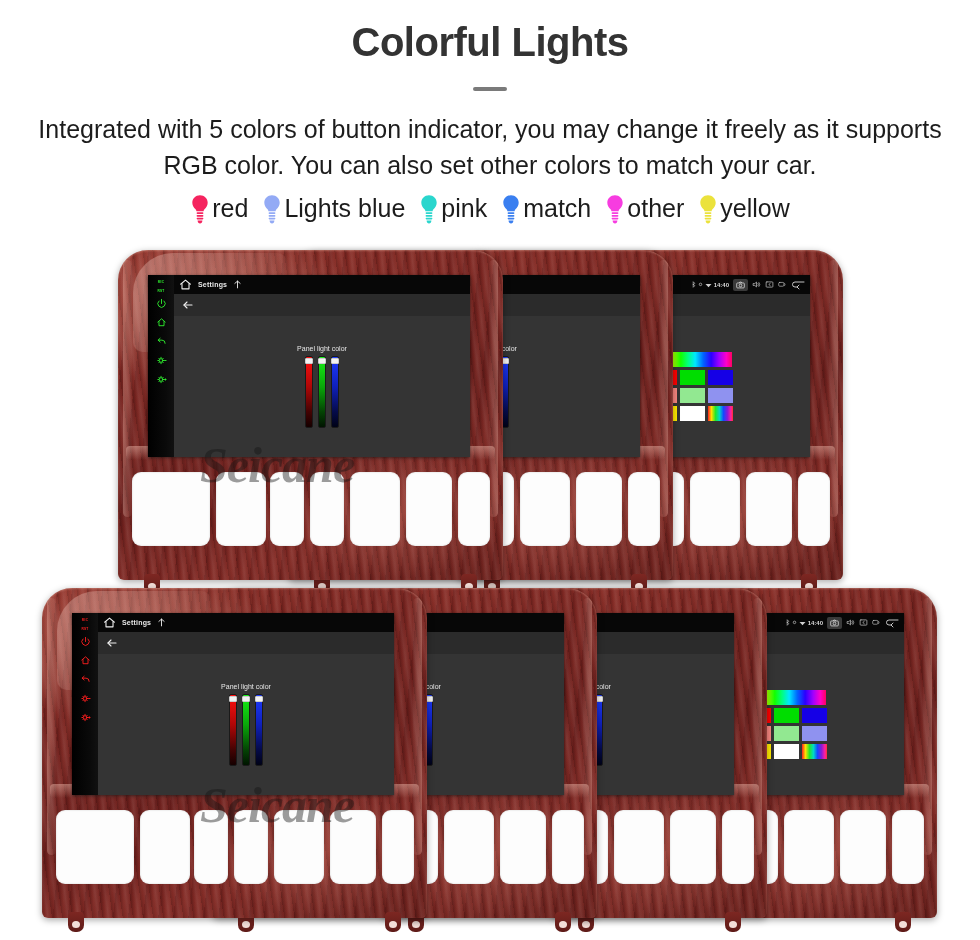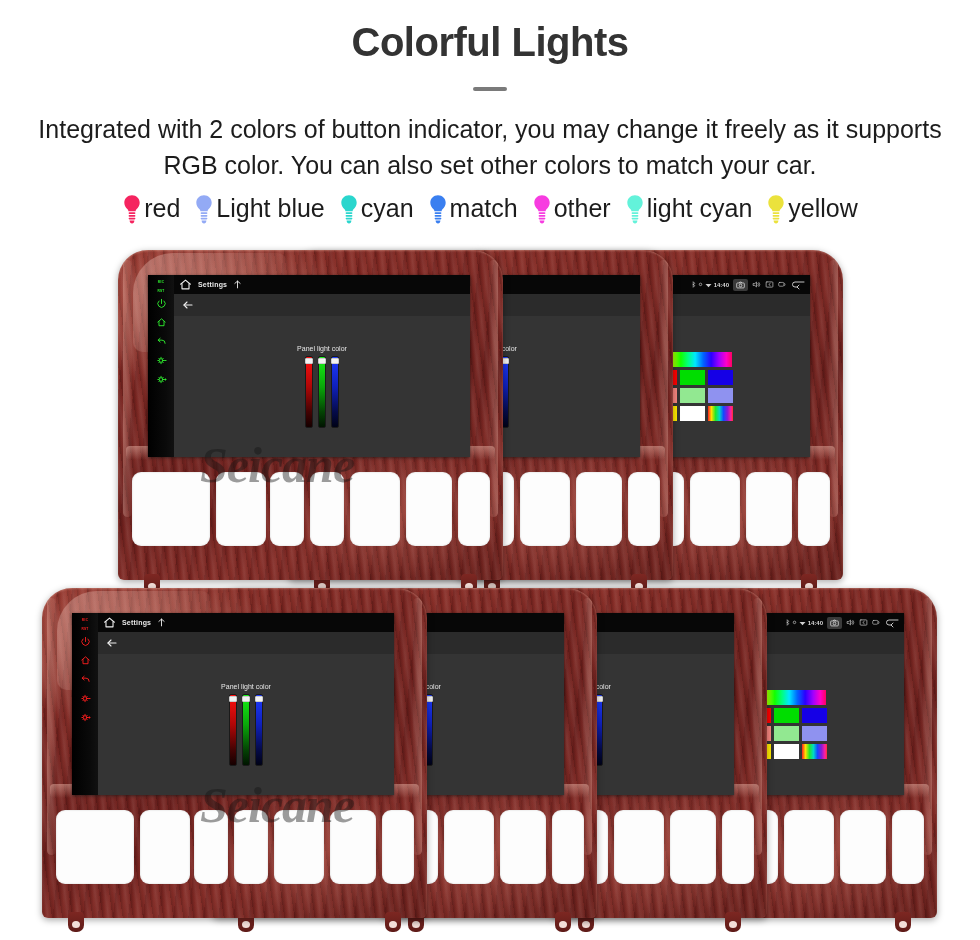--- a/index.html
+++ b/index.html
@@ -222,21 +222,21 @@
     pointer-events: none;
     white-space: nowrap;
   }
 </style>
 </head>
 <body>
 
 <div class="header">
   <div class="page-title">Colorful Lights</div>
   <div class="divider"></div>
-  <div class="description">Integrated with 2 colors of button indicator, you may change it freely as it supports RGB color. You can also set other colors to match your car.</div>
+  <div class="description">Integrated with 5 colors of button indicator, you may change it freely as it supports RGB color. You can also set other colors to match your car.</div>
 </div>
 
 <div class="legend" id="legend">
     <div class="legend-item">
       <svg class="bulb" viewBox="0 0 20 30">
         <path fill="#f5245f" d="M10 1.2C5.6 1.2 2.3 4.5 2.3 8.7c0 3 1.7 5 3 6.4.7.8 1.1 1.3 1.1 2.1h7.2c0-.8.4-1.3 1.1-2.1 1.3-1.4 3-3.4 3-6.4 0-4.2-3.3-7.5-7.7-7.5z"></path>
         <rect fill="#f5245f" x="6.6" y="18.3" width="6.8" height="1.7" rx="0.8"></rect>
         <rect fill="#f5245f" x="6.6" y="21.0" width="6.8" height="1.7" rx="0.8"></rect>
         <rect fill="#f5245f" x="6.6" y="23.7" width="6.8" height="1.7" rx="0.8"></rect>
         <path fill="#f5245f" d="M7.6 26.6h4.8c0 1.9-1.1 2.9-2.4 2.9s-2.4-1-2.4-2.9z"></path>
@@ -244,61 +244,51 @@
       <span class="legend-label">red</span>
     </div>
     <div class="legend-item">
       <svg class="bulb" viewBox="0 0 20 30">
         <path fill="#93aaf5" d="M10 1.2C5.6 1.2 2.3 4.5 2.3 8.7c0 3 1.7 5 3 6.4.7.8 1.1 1.3 1.1 2.1h7.2c0-.8.4-1.3 1.1-2.1 1.3-1.4 3-3.4 3-6.4 0-4.2-3.3-7.5-7.7-7.5z"></path>
         <rect fill="#93aaf5" x="6.6" y="18.3" width="6.8" height="1.7" rx="0.8"></rect>
         <rect fill="#93aaf5" x="6.6" y="21.0" width="6.8" height="1.7" rx="0.8"></rect>
         <rect fill="#93aaf5" x="6.6" y="23.7" width="6.8" height="1.7" rx="0.8"></rect>
         <path fill="#93aaf5" d="M7.6 26.6h4.8c0 1.9-1.1 2.9-2.4 2.9s-2.4-1-2.4-2.9z"></path>
       </svg>
-      <span class="legend-label">Light blue</span>
+      <span class="legend-label">Lights blue</span>
     </div>
     <div class="legend-item">
       <svg class="bulb" viewBox="0 0 20 30">
         <path fill="#2ad6cd" d="M10 1.2C5.6 1.2 2.3 4.5 2.3 8.7c0 3 1.7 5 3 6.4.7.8 1.1 1.3 1.1 2.1h7.2c0-.8.4-1.3 1.1-2.1 1.3-1.4 3-3.4 3-6.4 0-4.2-3.3-7.5-7.7-7.5z"></path>
         <rect fill="#2ad6cd" x="6.6" y="18.3" width="6.8" height="1.7" rx="0.8"></rect>
         <rect fill="#2ad6cd" x="6.6" y="21.0" width="6.8" height="1.7" rx="0.8"></rect>
         <rect fill="#2ad6cd" x="6.6" y="23.7" width="6.8" height="1.7" rx="0.8"></rect>
         <path fill="#2ad6cd" d="M7.6 26.6h4.8c0 1.9-1.1 2.9-2.4 2.9s-2.4-1-2.4-2.9z"></path>
       </svg>
-      <span class="legend-label">cyan</span>
+      <span class="legend-label">pink</span>
     </div>
     <div class="legend-item">
       <svg class="bulb" viewBox="0 0 20 30">
         <path fill="#3a7ff0" d="M10 1.2C5.6 1.2 2.3 4.5 2.3 8.7c0 3 1.7 5 3 6.4.7.8 1.1 1.3 1.1 2.1h7.2c0-.8.4-1.3 1.1-2.1 1.3-1.4 3-3.4 3-6.4 0-4.2-3.3-7.5-7.7-7.5z"></path>
         <rect fill="#3a7ff0" x="6.6" y="18.3" width="6.8" height="1.7" rx="0.8"></rect>
         <rect fill="#3a7ff0" x="6.6" y="21.0" width="6.8" height="1.7" rx="0.8"></rect>
         <rect fill="#3a7ff0" x="6.6" y="23.7" width="6.8" height="1.7" rx="0.8"></rect>
         <path fill="#3a7ff0" d="M7.6 26.6h4.8c0 1.9-1.1 2.9-2.4 2.9s-2.4-1-2.4-2.9z"></path>
       </svg>
       <span class="legend-label">match</span>
     </div>
     <div class="legend-item">
       <svg class="bulb" viewBox="0 0 20 30">
         <path fill="#f73ce0" d="M10 1.2C5.6 1.2 2.3 4.5 2.3 8.7c0 3 1.7 5 3 6.4.7.8 1.1 1.3 1.1 2.1h7.2c0-.8.4-1.3 1.1-2.1 1.3-1.4 3-3.4 3-6.4 0-4.2-3.3-7.5-7.7-7.5z"></path>
         <rect fill="#f73ce0" x="6.6" y="18.3" width="6.8" height="1.7" rx="0.8"></rect>
         <rect fill="#f73ce0" x="6.6" y="21.0" width="6.8" height="1.7" rx="0.8"></rect>
         <rect fill="#f73ce0" x="6.6" y="23.7" width="6.8" height="1.7" rx="0.8"></rect>
         <path fill="#f73ce0" d="M7.6 26.6h4.8c0 1.9-1.1 2.9-2.4 2.9s-2.4-1-2.4-2.9z"></path>
       </svg>
       <span class="legend-label">other</span>
-    </div>
-    <div class="legend-item">
-      <svg class="bulb" viewBox="0 0 20 30">
-        <path fill="#63f2da" d="M10 1.2C5.6 1.2 2.3 4.5 2.3 8.7c0 3 1.7 5 3 6.4.7.8 1.1 1.3 1.1 2.1h7.2c0-.8.4-1.3 1.1-2.1 1.3-1.4 3-3.4 3-6.4 0-4.2-3.3-7.5-7.7-7.5z"></path>
-        <rect fill="#63f2da" x="6.6" y="18.3" width="6.8" height="1.7" rx="0.8"></rect>
-        <rect fill="#63f2da" x="6.6" y="21.0" width="6.8" height="1.7" rx="0.8"></rect>
-        <rect fill="#63f2da" x="6.6" y="23.7" width="6.8" height="1.7" rx="0.8"></rect>
-        <path fill="#63f2da" d="M7.6 26.6h4.8c0 1.9-1.1 2.9-2.4 2.9s-2.4-1-2.4-2.9z"></path>
-      </svg>
-      <span class="legend-label">light cyan</span>
     </div>
     <div class="legend-item">
       <svg class="bulb" viewBox="0 0 20 30">
         <path fill="#ebe23c" d="M10 1.2C5.6 1.2 2.3 4.5 2.3 8.7c0 3 1.7 5 3 6.4.7.8 1.1 1.3 1.1 2.1h7.2c0-.8.4-1.3 1.1-2.1 1.3-1.4 3-3.4 3-6.4 0-4.2-3.3-7.5-7.7-7.5z"></path>
         <rect fill="#ebe23c" x="6.6" y="18.3" width="6.8" height="1.7" rx="0.8"></rect>
         <rect fill="#ebe23c" x="6.6" y="21.0" width="6.8" height="1.7" rx="0.8"></rect>
         <rect fill="#ebe23c" x="6.6" y="23.7" width="6.8" height="1.7" rx="0.8"></rect>
         <path fill="#ebe23c" d="M7.6 26.6h4.8c0 1.9-1.1 2.9-2.4 2.9s-2.4-1-2.4-2.9z"></path>
       </svg>
       <span class="legend-label">yellow</span>

